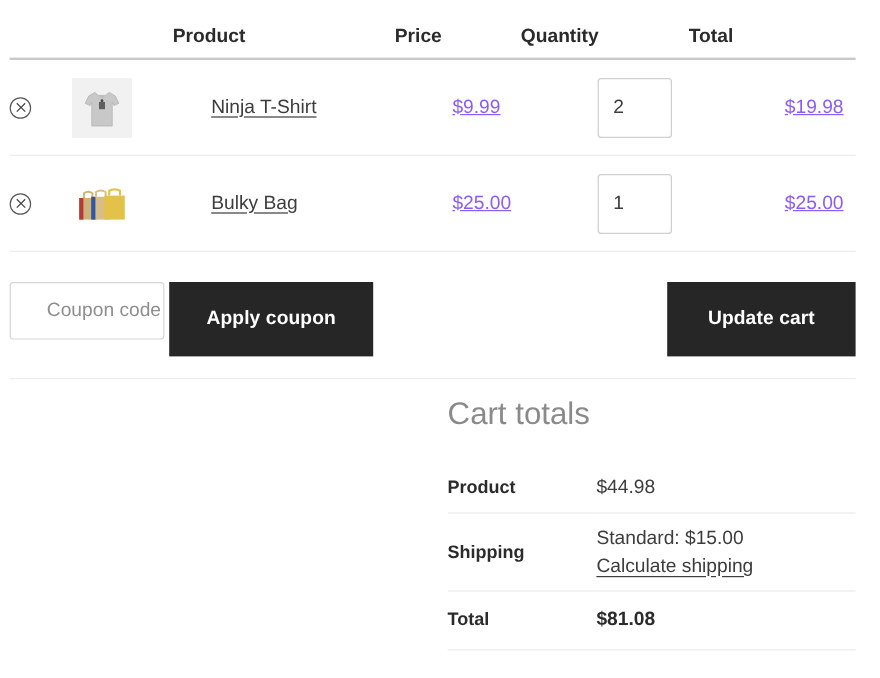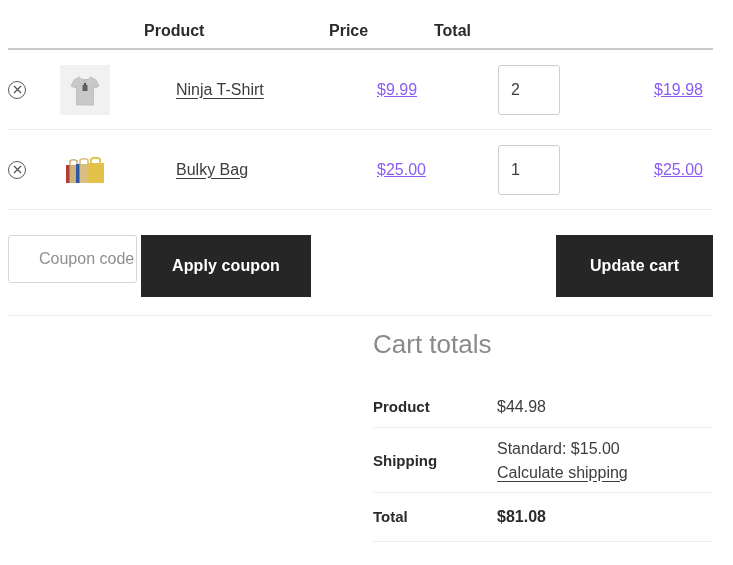--- a/index.html
+++ b/index.html
@@ -201,20 +201,21 @@
 </head>
 <body>
 
 <div class="cart-table">
 
   <div class="cart-head">
     <div class="col-remove hcell"></div>
     <div class="col-thumb hcell"></div>
     <div class="col-name hcell">Product</div>
     <div class="col-price hcell">Price</div>
+    <div class="col-qty hcell">Quantity</div>
     <div class="col-total hcell">Total</div>
   </div>
 
   <div class="cart-row">
     <div class="col-remove">
       <div class="remove-icon">
         <svg width="9" height="9" viewBox="0 0 9 9" aria-hidden="true">
           <path d="M1 1 L8 8 M8 1 L1 8" stroke="#4a4a4a" stroke-width="1.1" fill="none"></path>
         </svg>
       </div>

